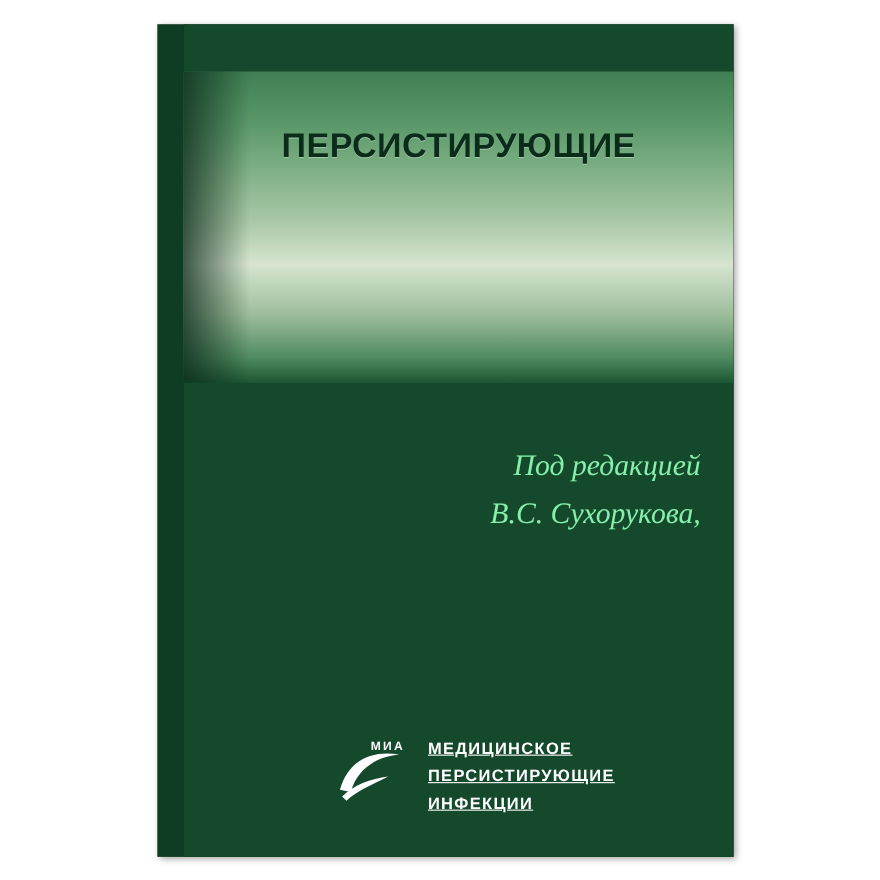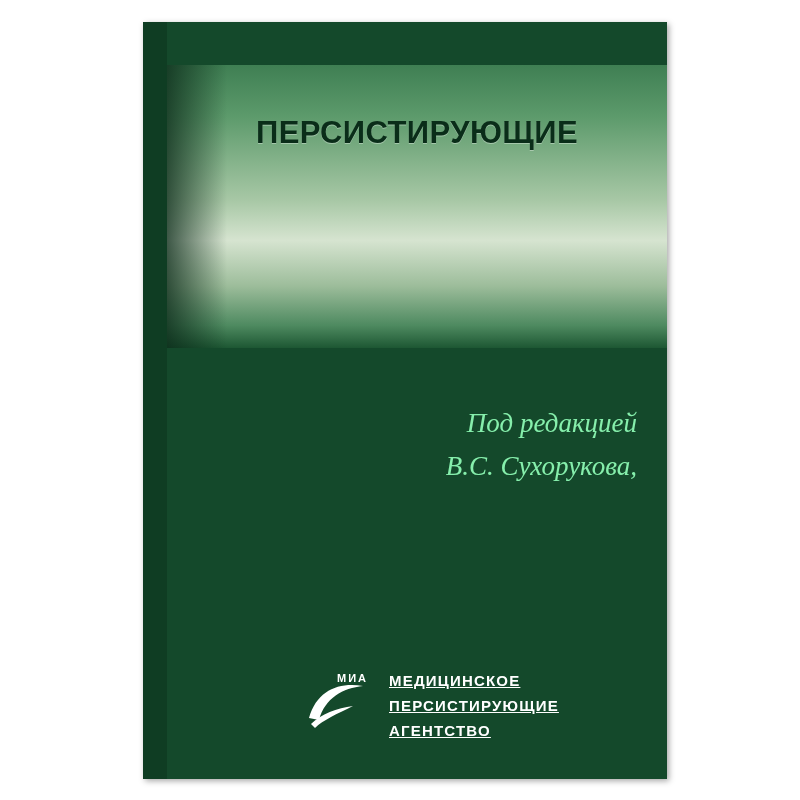--- a/index.html
+++ b/index.html
@@ -172,18 +172,18 @@
 
     <div class="publisher">
       <svg class="pub-logo" viewBox="0 0 84 72">
         <text x="44" y="20" fill="#ffffff" font-family="Liberation Sans, sans-serif" font-size="11" font-weight="bold" letter-spacing="2">МИА</text>
         <path d="M16 56 C 24 28, 46 20, 70 24 C 50 26, 32 36, 26 58 Z" fill="#ffffff"></path>
         <path d="M18 62 C 28 52, 44 46, 60 44 C 44 52, 30 58, 22 66 Z" fill="#ffffff"></path>
       </svg>
       <div class="pub-name">
         <span class="line">МЕДИЦИНСКОЕ</span>
         <span class="line">ПЕРСИСТИРУЮЩИЕ</span>
-        <span class="line">АГЕНТСТВО</span>
+        <span class="line">ИНФЕКЦИИ</span>
       </div>
     </div>
 
   </div>
 </div>
 
 </body></html>

